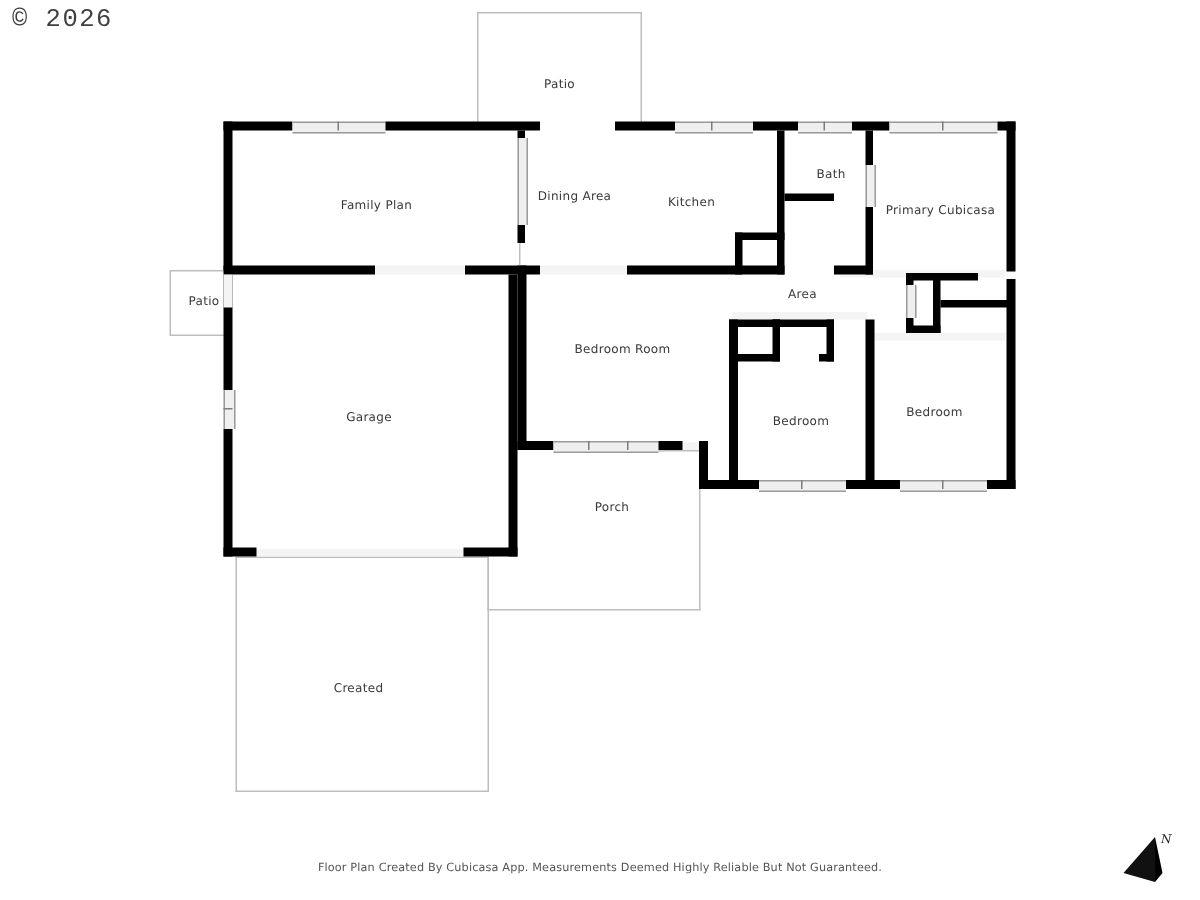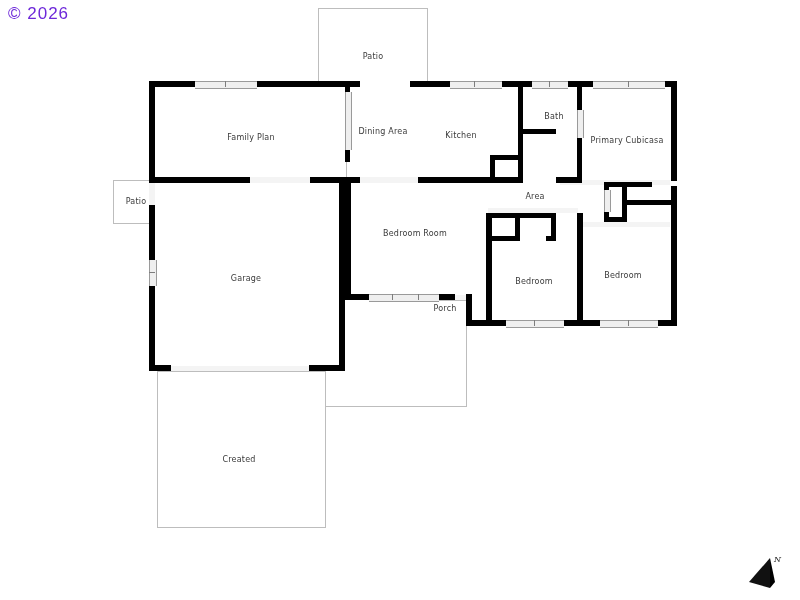--- a/index.html
+++ b/index.html
@@ -8,23 +8,23 @@
     background:#ffffff;
     font-family:"DejaVu Sans", sans-serif;
     overflow:hidden;
     position:relative;
   }
   #stage{position:absolute;left:0;top:0;width:800px;height:600px;}
 
   
   .watermark{
     position:absolute;left:8px;top:4px;
-    font-family:Liberation Sans, sans-serif;
+    font-family:Liberation Mono, monospace;
     font-size:17px;
-    color:#6d28d9;
+    color:#404040;
     letter-spacing:1px;
     user-select:none;
   }
 
   
   .wall{position:absolute;background:#000000;}
   .thin{position:absolute;background:#bdbdbd;}
   .thinbox{position:absolute;border:1px solid #bdbdbd;background:transparent;}
   .opening{position:absolute;background:#f4f4f4;}
   .win{position:absolute;background:#efefef;border-top:1px solid #9a9a9a;border-bottom:1px solid #9a9a9a;}
@@ -186,23 +186,24 @@
   <div class="rlabel" style="left:251px;top:137px;">Family Plan</div>
   <div class="rlabel" style="left:383px;top:131px;">Dining Area</div>
   <div class="rlabel" style="left:461px;top:135px;">Kitchen</div>
   <div class="rlabel" style="left:554px;top:116px;">Bath</div>
   <div class="rlabel" style="left:627px;top:140px;">Primary Cubicasa</div>
   <div class="rlabel" style="left:535px;top:196px;">Area</div>
   <div class="rlabel" style="left:415px;top:233px;">Bedroom Room</div>
   <div class="rlabel" style="left:534px;top:281px;">Bedroom</div>
   <div class="rlabel" style="left:623px;top:275px;">Bedroom</div>
   <div class="rlabel" style="left:246px;top:278px;">Garage</div>
-  <div class="rlabel" style="left:408px;top:308px;margin-left:37px;">Porch</div>
+  <div class="rlabel" style="left:408px;top:338px;">Porch</div>
   <div class="rlabel" style="left:239px;top:459px;">Created</div>
 
+  <div class="caption">Floor Plan Created By Cubicasa App. Measurements Deemed Highly Reliable But Not Guaranteed.</div>
 
   <div class="compass">
     <svg width="44" height="44" viewBox="0 0 44 44" aria-hidden="true">
       <polygon points="26,6 26,36 5,30" fill="#111111"></polygon>
       <polygon points="26,6 26,36 31,30" fill="#000000"></polygon>
       <text x="30" y="10" font-family="DejaVu Serif, serif" font-size="8" fill="#222222" font-style="italic">N</text>
     </svg>
   </div>
 
 </div>

